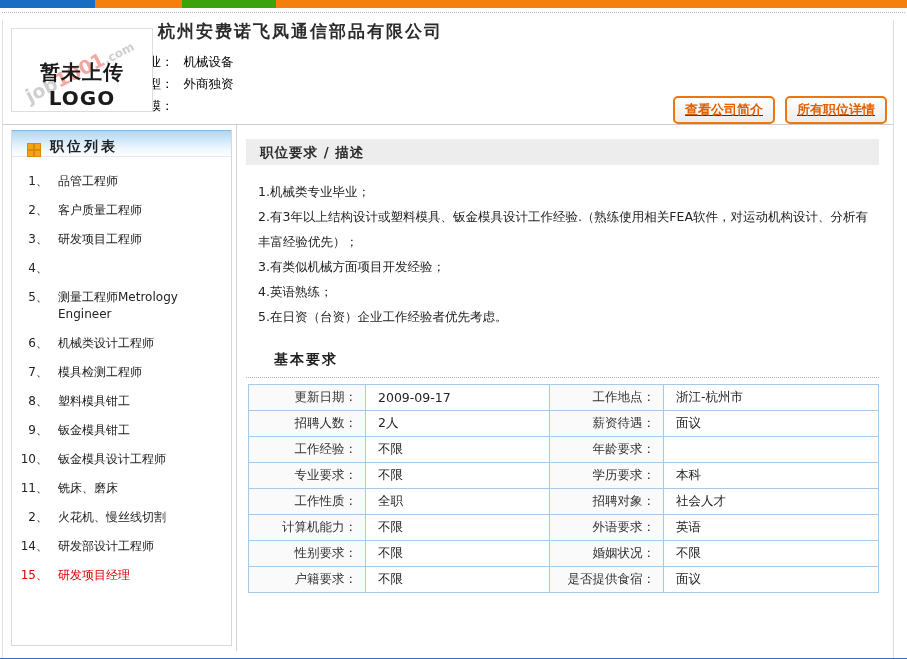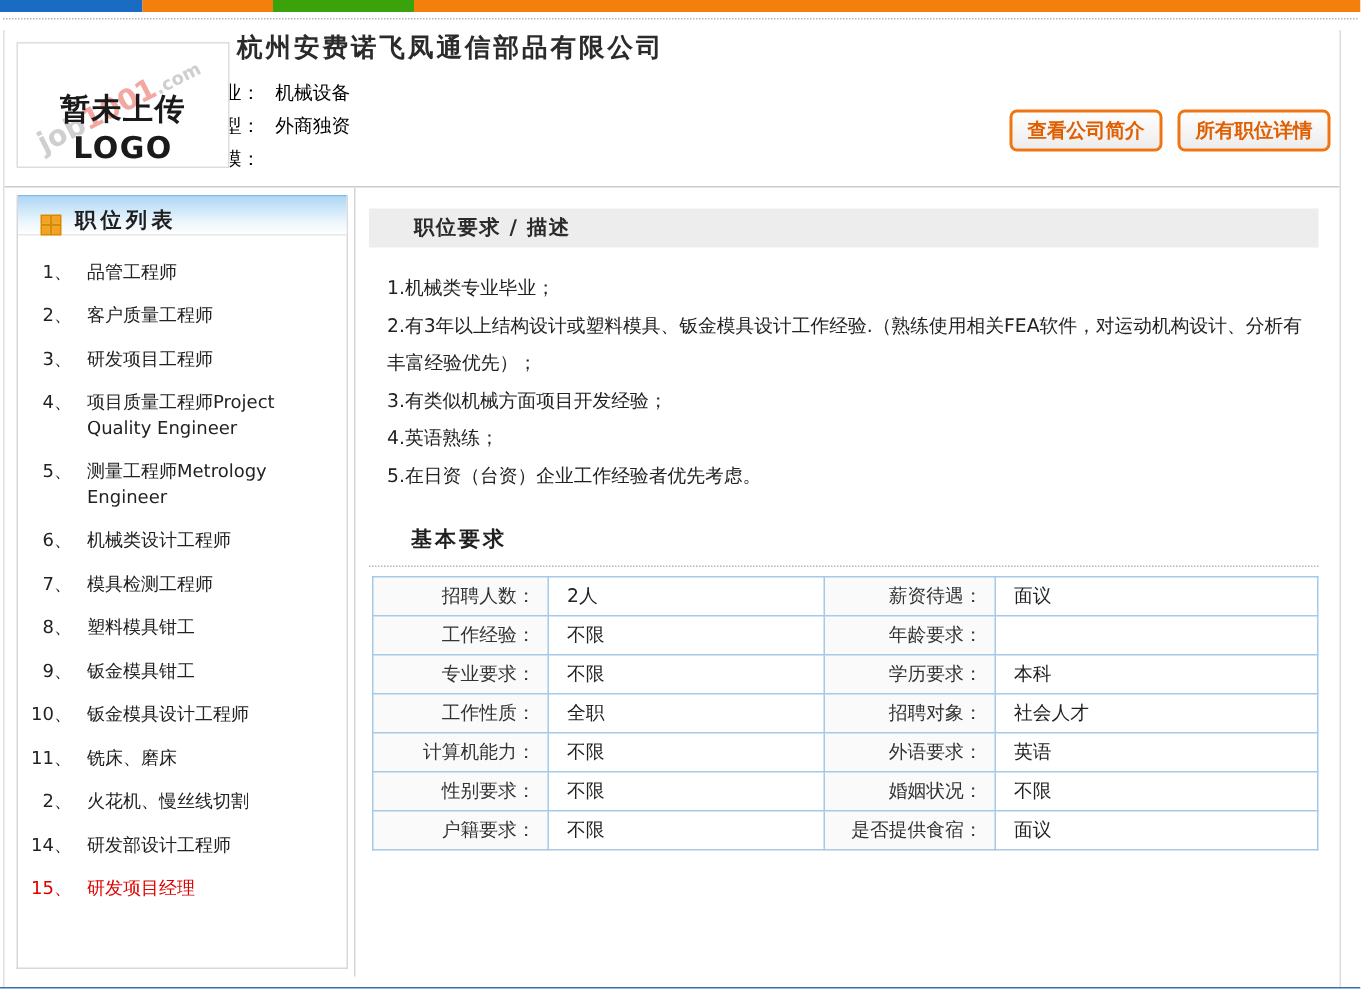--- a/index.html
+++ b/index.html
@@ -23,21 +23,21 @@
     border:1px solid #ddd; background:#fff; overflow:hidden; }
   .watermark { position:absolute; left:8px; top:30px; transform:rotate(-27deg);
     font-size:19px; font-weight:bold; white-space:nowrap; }
   .wm-gray { color:#cfcfcf; } .wm-red { color:#f2a8a0; } .wm-small { font-size:12px; }
   .logo-text { position:absolute; left:0; right:0; top:30px; text-align:center;
     font-size:20px; font-weight:bold; color:#1a1a1a; letter-spacing:1px; }
   .company-name { margin:7px 0 8px 155px; font-size:17px; font-weight:bold;
     color:#2b2b2b; letter-spacing:2px; }
   .info-row { margin-left:108px; height:22px; line-height:22px; font-size:12.5px; color:#000000; }
   .info-label { margin-right:6px; }
-  .header-buttons { position:absolute; right:6px; bottom:23px; display:flex; gap:10px; }
+  .header-buttons { position:absolute; right:6px; bottom:0; display:flex; gap:10px;text-decoration:underline; }
   .btn-orange { border:2px solid #ee7612; border-radius:5px; cursor:pointer;
     background:linear-gradient(#ffffff,#ececec); font-size:13px; font-weight:bold;
     padding:3px 10px; font-family:inherit; }
   .header-buttons .btn-orange { color:#e05f00; }
 
   
   .content { display:flex; height:526px; }
   .sidebar { width:224px; margin-left:8px; border:1px solid #d8d8d8; border-top:none;
     margin-top:5px; height:516px; background:#fff; }
   .sidebar-header { height:27px; border-top:1px solid #7fb9e4;
@@ -54,21 +54,21 @@
   .job-list .job-label { padding-left:10px; }
   .job-list li.active { color:#dd0000; }
 
   .main { flex:1; border-left:1px solid #d5d5d5; margin-left:4px; padding:0 14px 0 9px; }
   .job-header { margin:20px 0 0 10px; font-size:12.5px; color:#333; }
   .job-label-red { color:#c00000; font-weight:bold; font-size:14px; margin-right:6px; }
   .job-title-red { color:#c00000; font-weight:bold; font-size:16px; letter-spacing:1px; }
   .job-count { margin:0 4px; }
   .validity-label { margin-left:2px; }
   .section-bar { margin-top:14px; height:26px; line-height:26px; background:#ededed;
-    font-size:13.5px; font-weight:bold; color:#2b2b2b; padding-left:30px; letter-spacing:1px; }
+    font-size:13.5px; font-weight:bold; color:#2b2b2b; padding-left:14px; letter-spacing:1px; }
   .desc { padding:14px 0 0 12px; }
   .desc p { font-size:12.5px; line-height:25px; color:#222; }
   .basic-title { margin-top:22px; padding:0 0 8px 28px; font-size:14px; font-weight:bold;
     color:#1f1f1f; letter-spacing:2px; border-bottom:1px dotted #b5b5b5; }
   table.req { border-collapse:collapse; margin:6px 0 0 2px; table-layout:fixed; width:630px; }
   table.req td { border:1px solid #a5c9e6; height:26px; font-size:12.5px; }
   td.lbl { background:#fafafa; text-align:right; padding-right:8px; color:#333; }
   td.val { text-align:left; padding-left:12px; color:#222; }
 
   .bottom-bar { height:7px; width:100%; background:#3470af; }
@@ -134,21 +134,20 @@
           <li>
               <span class="num">2、</span>
               <span class="job-label">客户质量工程师</span>
             </li>
           <li>
               <span class="num">3、</span>
               <span class="job-label">研发项目工程师</span>
             </li>
           <li>
               <span class="num">4、</span>
-              <span class="job-label">项目质量工程师Project Quality Engineer</span>
             </li>
           <li>
               <span class="num">5、</span>
               <span class="job-label">测量工程师Metrology Engineer</span>
             </li>
           <li>
               <span class="num">6、</span>
               <span class="job-label">机械类设计工程师</span>
             </li>
           <li>
@@ -202,20 +201,26 @@
 
         <table class="req">
           <colgroup>
               <col style="width:117px">
               <col style="width:184px">
               <col style="width:114px">
               <col style="width:215px">
             </colgroup>
           <tbody>
             <tr>
+              <td class="lbl">更新日期：</td>
+              <td class="val">2009-09-17</td>
+              <td class="lbl">工作地点：</td>
+              <td class="val">浙江-杭州市</td>
+            </tr>
+            <tr>
               <td class="lbl">招聘人数：</td>
               <td class="val">2人</td>
               <td class="lbl">薪资待遇：</td>
               <td class="val">面议</td>
             </tr>
             <tr>
               <td class="lbl">工作经验：</td>
               <td class="val">不限</td>
               <td class="lbl">年龄要求：</td>
               <td class="val"></td>

